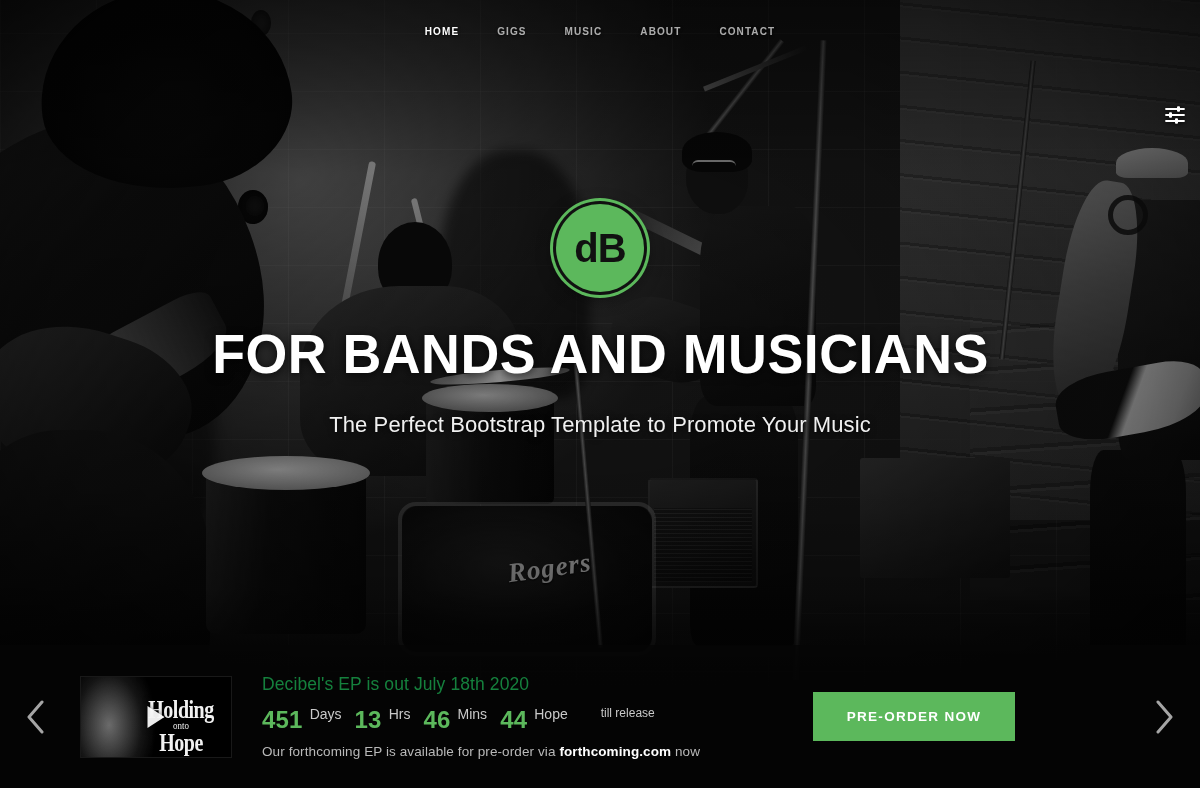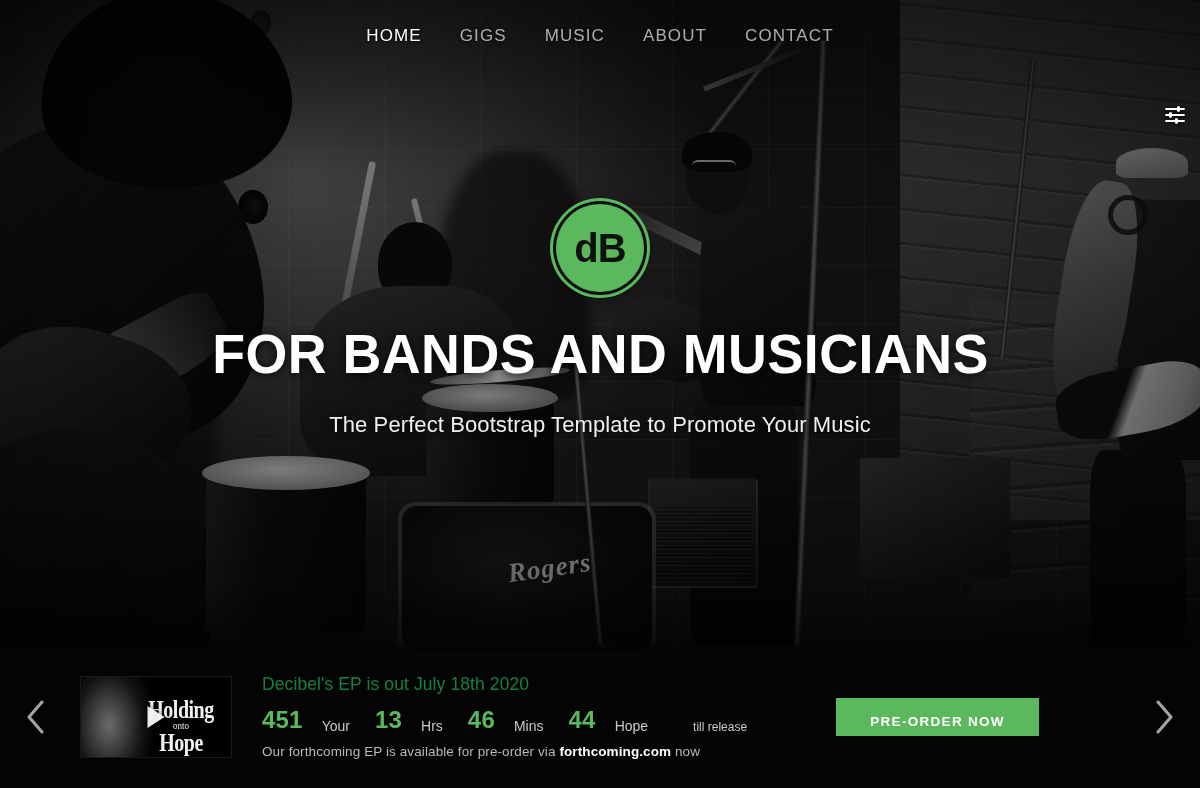--- a/index.html
+++ b/index.html
@@ -287,21 +287,21 @@
   
   .topnav {
     position:absolute; top:0; left:0; width:1200px; height:70px;
     display:flex; align-items:flex-start; justify-content:center;
     padding-top:26px; z-index:40;
   }
   .nav-list { display:flex; gap:0; list-style:none; }
   .nav-link {
     display:block; padding:0 19px;
     color:rgba(235,235,235,.72);
-    font-size:17px; font-weight:400; letter-spacing:1.1px;
+    font-size:10px; font-weight:700; letter-spacing:1.1px;
     text-decoration:none; text-transform:uppercase;
     text-shadow:0 1px 3px rgba(0,0,0,.85);
     cursor:pointer;
   }
   .nav-link.active { color:#ffffff; }
 
   
   .eq-btn {
     position:absolute; right:8px; top:98px; z-index:45;
     width:34px; height:34px; display:flex; align-items:center; justify-content:center;
@@ -390,21 +390,21 @@
     filter:drop-shadow(0 1px 3px rgba(0,0,0,.8));
     cursor:pointer;
   }
 
   .release-info { margin-left:30px; flex:0 1 auto; }
   .release-title {
     color:#15803d; font-size:17.5px; font-weight:400;
     letter-spacing:.1px; margin-bottom:11px;
   }
   .countdown {
-    display:flex; align-items:flex-end; gap:12px;
+    display:flex; align-items:flex-start; gap:0;
     margin-bottom:10px; white-space:nowrap;
   }
   .cd-num {
     color:#5cb85c; font-size:24px; font-weight:700;
     letter-spacing:.2px; margin-right:7px;
   }
   .cd-unit {
     color:#c9c9c9; font-size:14px; font-weight:400;
     margin-right:13px;
   }
@@ -414,21 +414,21 @@
   }
   .release-sub b { color:#ffffff; font-weight:700; }
 
   .preorder-btn {
     flex:0 0 auto; margin-left:auto;
     background:#5cb85c; color:#ffffff;
     border:none; outline:none;
     font-family:"Liberation Sans", sans-serif;
     font-size:13.5px; font-weight:700; letter-spacing:1.3px;
     text-transform:uppercase;
-    padding:0 34px; height:38px; line-height:47px;
+    padding:0 34px; height:49px; line-height:47px;
     cursor:pointer; white-space:nowrap;
   }
 </style>
 </head>
 <body>
 
 <div class="hero">
 
   <div class="photo">
     <div class="wall"></div>
@@ -553,21 +553,21 @@
         <span>Hope</span>
       </div>
       <div class="play"></div>
     </div>
 
     <div class="release-info">
       <div class="release-title">Decibel's EP is out July 18th 2020</div>
 
       <div class="countdown">
         <span class="cd-num">451</span>
-        <span class="cd-unit">Your</span>
+        <span class="cd-unit">Days</span>
         <span class="cd-num">13</span>
         <span class="cd-unit">Hrs</span>
         <span class="cd-num">46</span>
         <span class="cd-unit">Mins</span>
         <span class="cd-num">44</span>
         <span class="cd-unit">Hope</span>
         <span class="cd-tail">till release</span>
       </div>
 
       <div class="release-sub">

